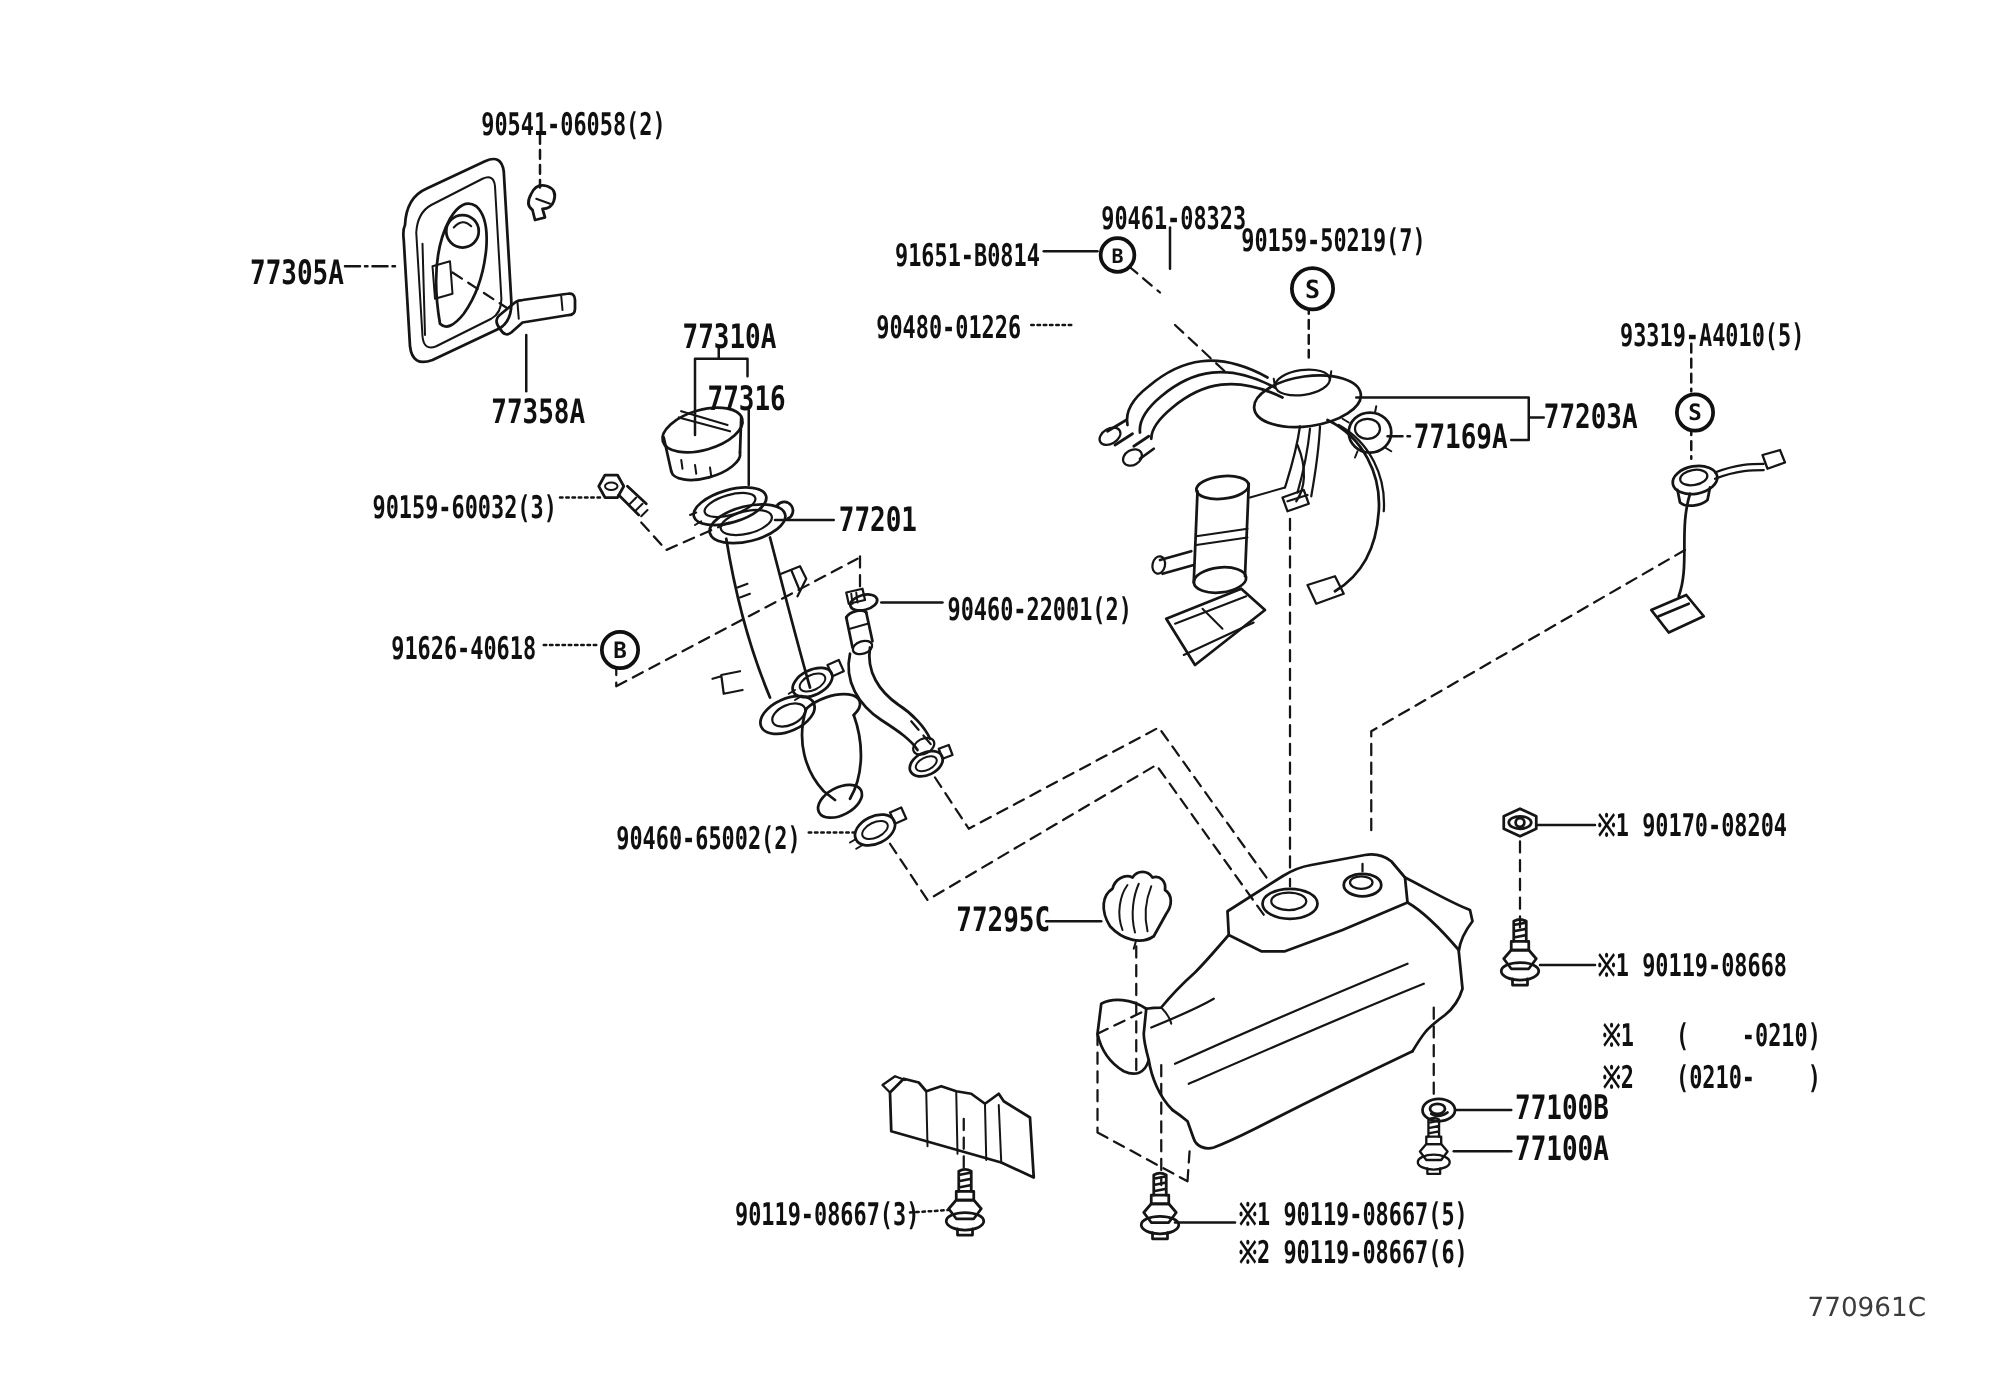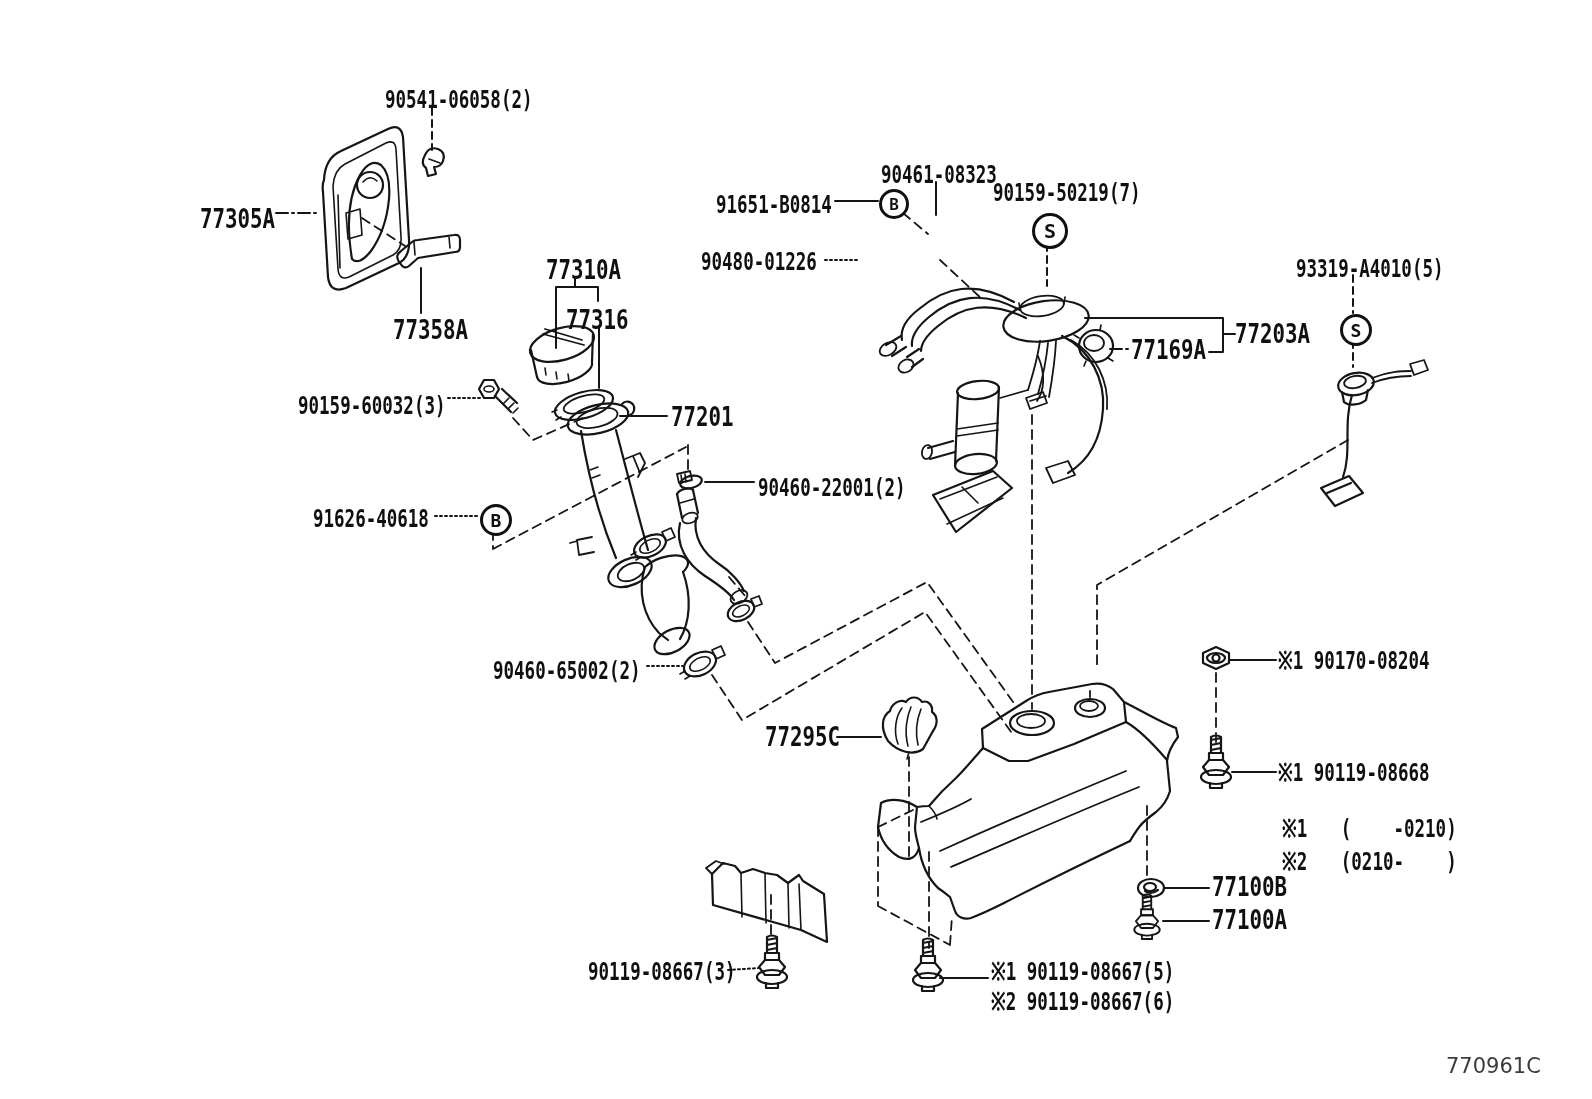--- a/index.html
+++ b/index.html
@@ -10,21 +10,21 @@
   .lbl{position:absolute;color:#101010;font-weight:bold;white-space:pre;transform-origin:0 0;line-height:1;}
   .lbl-sm{font-size:25px;transform:scaleX(0.70);}
   .lbl-lg{font-size:27px;transform:scaleX(0.77);}
   .note{position:absolute;color:#101010;font-weight:bold;white-space:pre;font-size:25px;
         transform:scaleX(0.70);transform-origin:0 0;line-height:1;}
   .note .mark{display:inline-block;width:84px;}
   .callout{position:absolute;border:3px solid #101010;border-radius:50%;background:#fff;
            display:flex;align-items:center;justify-content:center;color:#101010;
            font-weight:bold;font-family:"DejaVu Sans Mono","Liberation Mono",monospace;}
   .diagram-code{position:absolute;font-family:"DejaVu Sans","Liberation Sans",sans-serif;
-                font-size:21px;color:#3c3c3c;letter-spacing:0px;margin-top:20px;}
+                font-size:21px;color:#3c3c3c;letter-spacing:0px;}
 </style>
 </head>
 <body>
 
 <div class="stage">
 
   <svg class="art" width="1592" height="1099" viewBox="0 0 1592 1099" fill="none" stroke="#151515" stroke-width="2.2" stroke-linecap="round" stroke-linejoin="round">
 
     <defs>
       <g id="g-bolt">

